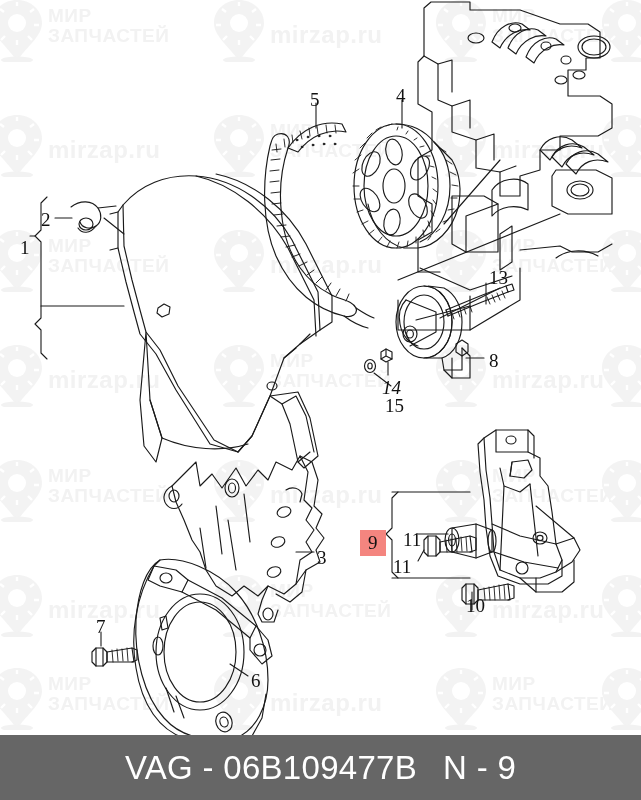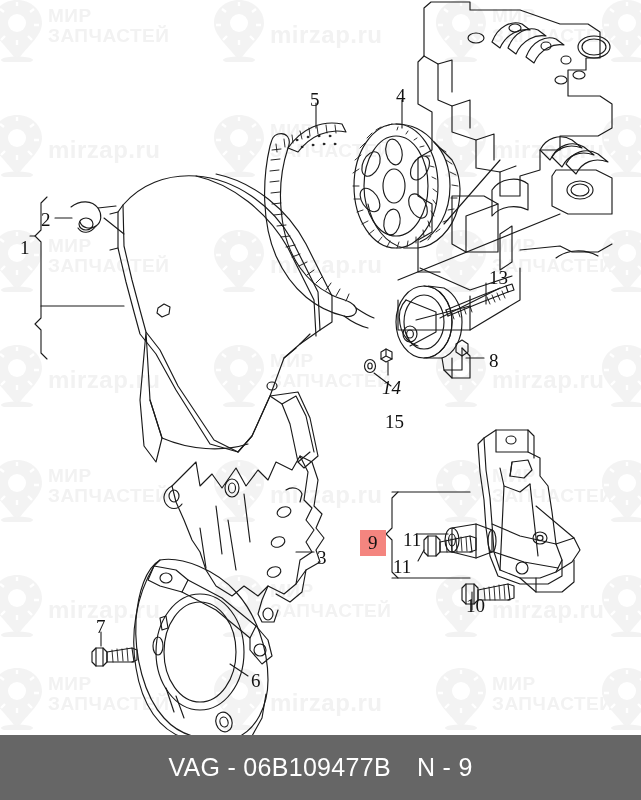--- a/index.html
+++ b/index.html
@@ -38,21 +38,21 @@
   }
 
   
   #footer{
     position:absolute;left:0;top:735px;width:641px;height:65px;
     background:#666666;z-index:6;
     display:flex;align-items:center;justify-content:center;
   }
   #footer .ftxt{
     font-family:"Liberation Sans", sans-serif;
-    color:#ffffff;font-size:25px;letter-spacing:.3px;
+    color:#ffffff;font-size:33px;letter-spacing:.3px;
   }
   #footer .fgap{display:inline-block;width:26px;}
 </style>
 </head>
 <body>
 
 <div id="stage">
 
   <div id="watermarks">
       <div class="wm kind-mir" style="left: -10px; top: 0px;">
@@ -726,20 +726,20 @@
       <div class="lbl" style="left: 310px; top: 90px;">5</div>
       <div class="lbl" style="left: 251px; top: 671px;">6</div>
       <div class="lbl" style="left: 96px; top: 617px;">7</div>
       <div class="lbl" style="left: 489px; top: 351px;">8</div>
       <div class="lbl hl" style="left: 360px; top: 530px; background: rgb(244, 133, 127);">9</div>
       <div class="lbl" style="left: 466px; top: 596px;">10</div>
       <div class="lbl" style="left: 403px; top: 530px;">11</div>
       <div class="lbl" style="left: 393px; top: 557px;">11</div>
       <div class="lbl" style="left: 477px; top: 268px; margin-left: 12px;">13</div>
       <div class="lbl" style="left: 382px; top: 378px; font-style: italic;">14</div>
-      <div class="lbl" style="left: 385px; top: 412px;">15</div>
+      <div class="lbl" style="left: 385px; top: 396px;">15</div>
     </div>
 
   <div id="footer">
     <span class="ftxt"><span>VAG - 06B109477B</span><span class="fgap"></span><span>N - 9</span></span>
   </div>
 
 </div>
 
 </body></html>

